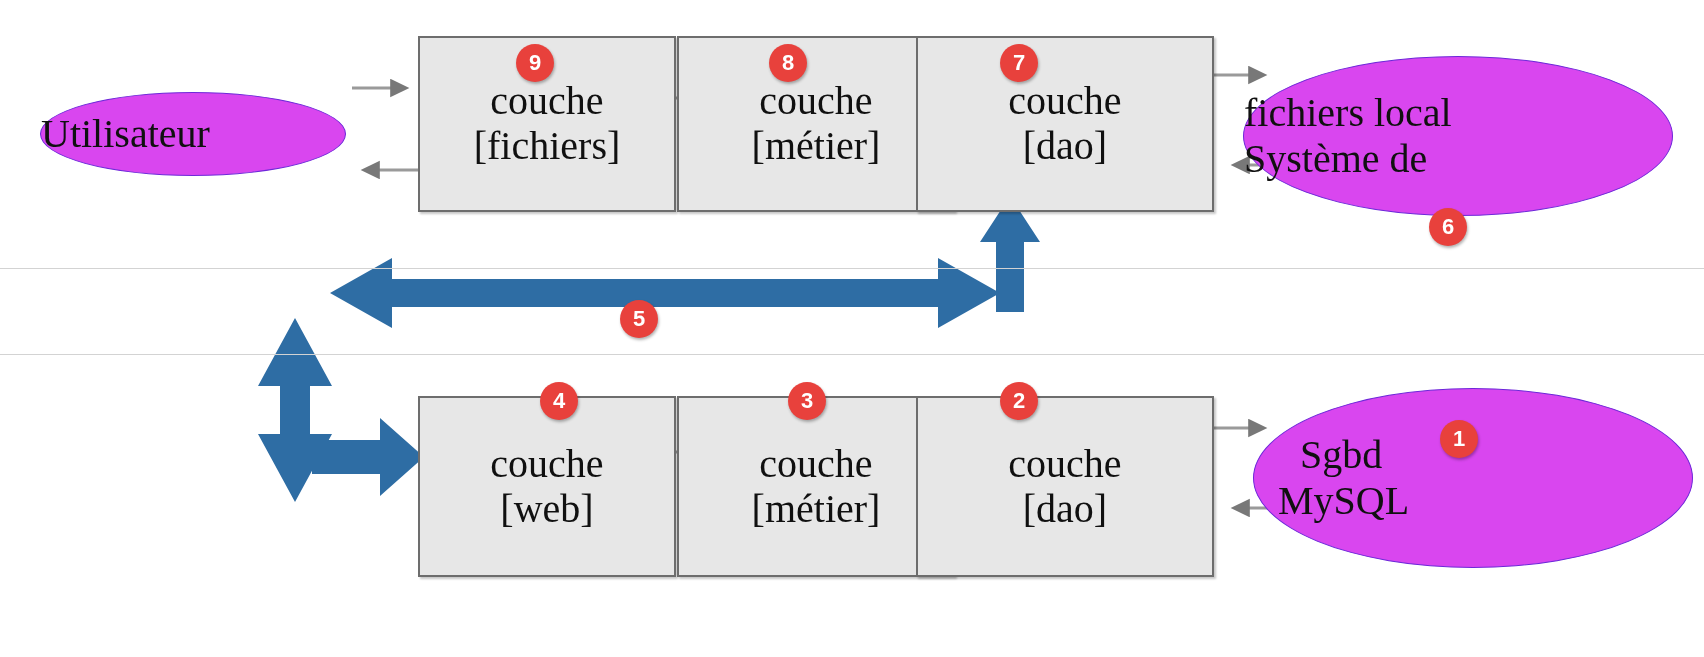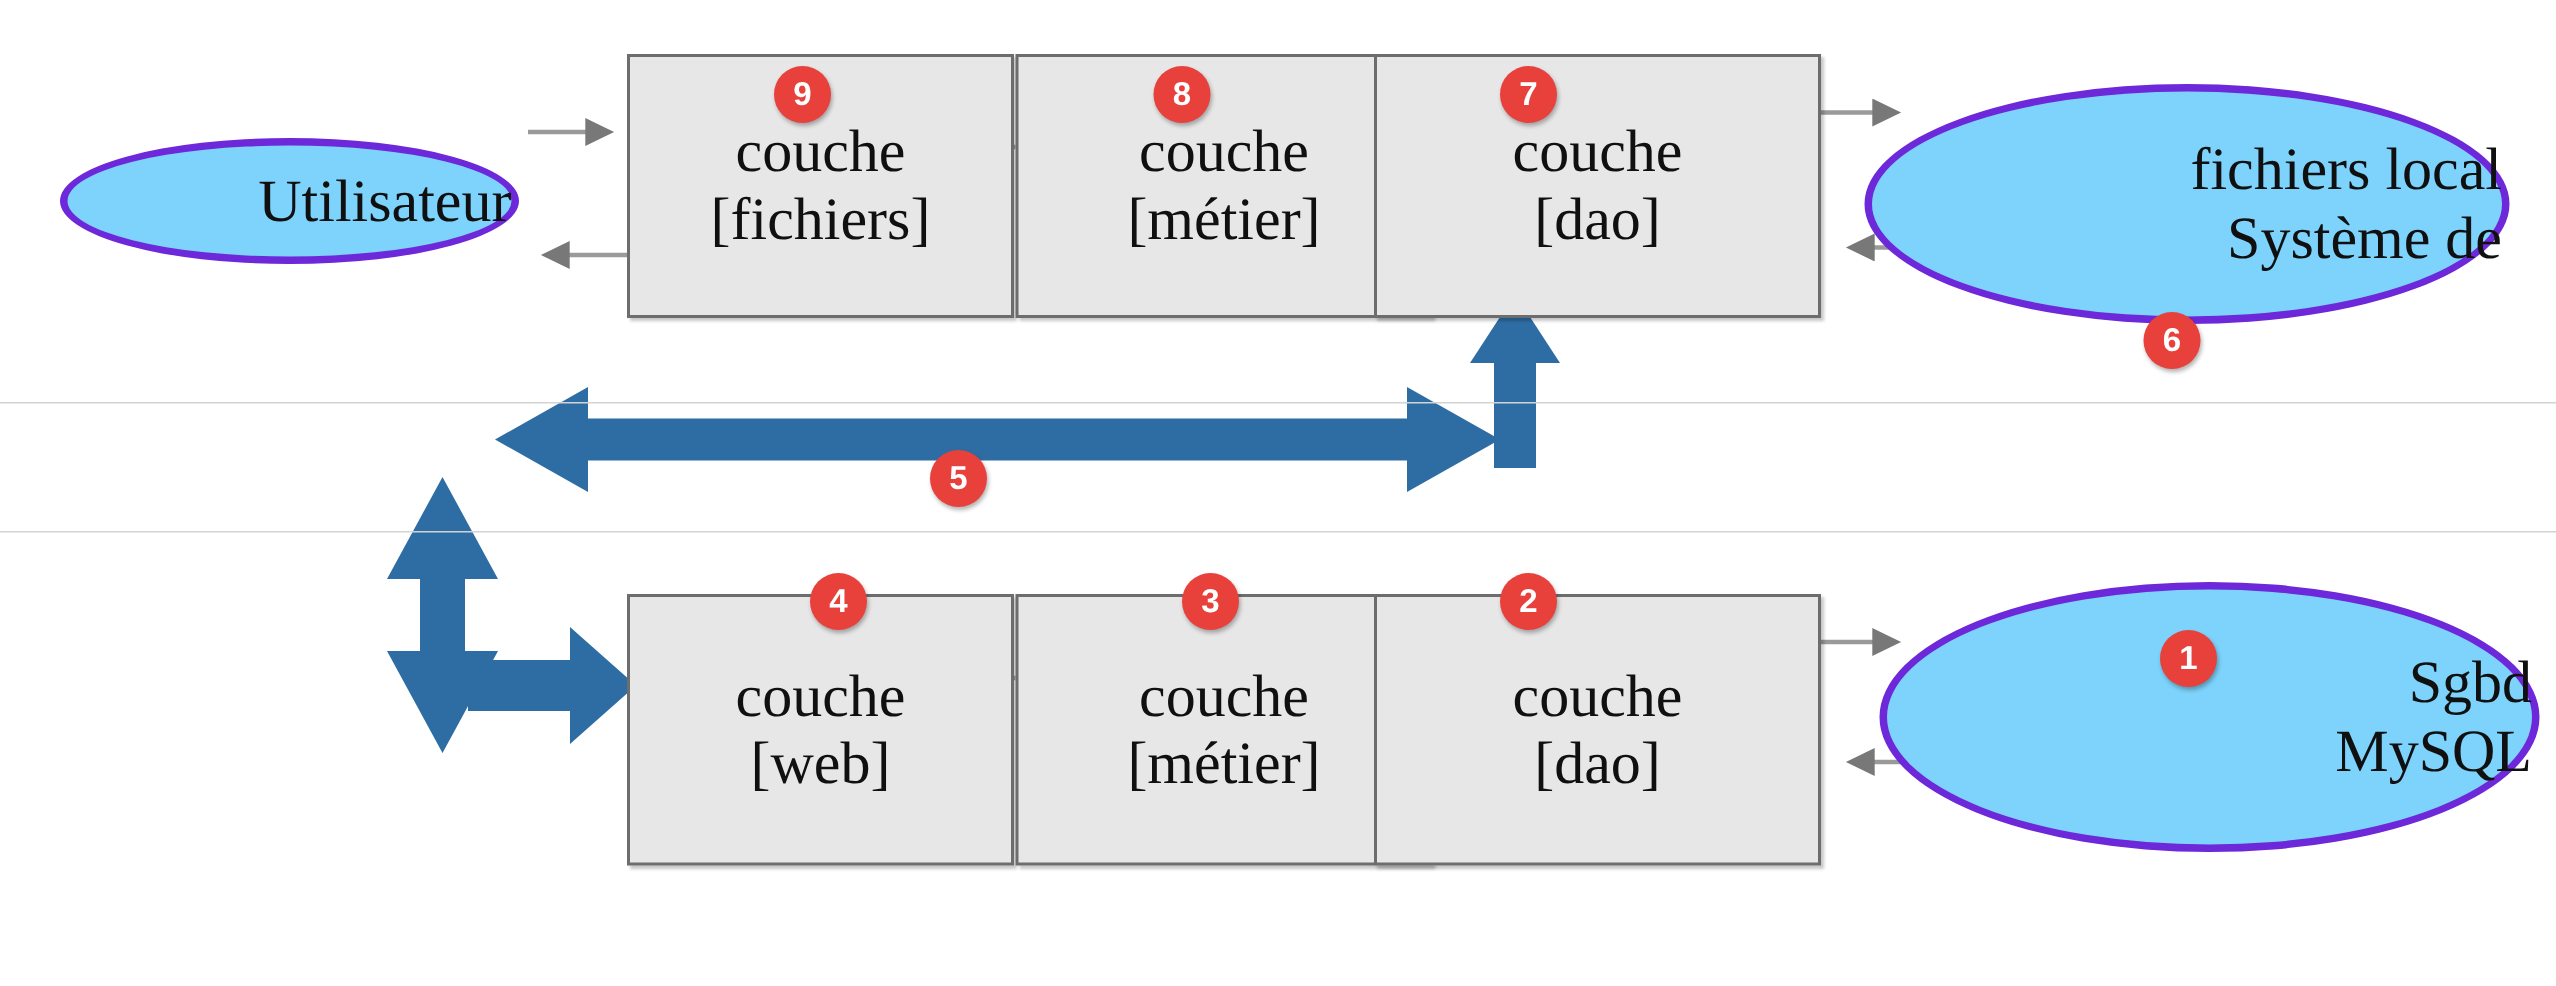--- a/index.html
+++ b/index.html
@@ -40,27 +40,27 @@
     font-family: "Liberation Serif", "DejaVu Serif", serif;
     font-size: 40px;
     line-height: 1.12;
     color: #101010;
     text-align: center;
     white-space: nowrap;
   }
   
   .ellipse-node {
     position: absolute;
-    background: #7dd3fc;
-    border: 5px solid #6d28d9;
+    background: #d946ef;
+    border: 1px solid #6d28d9;
     border-radius: 50%;
     box-sizing: border-box;
     display: flex;
     flex-direction: column;
-    align-items: flex-end;
+    align-items: flex-start;
     justify-content: center;
   }
   .ellipse-node .ell-line {
     font-family: "Liberation Serif", "DejaVu Serif", serif;
     font-size: 40px;
     line-height: 1.14;
     color: #101010;
     text-align: center;
     white-space: nowrap;
   }

